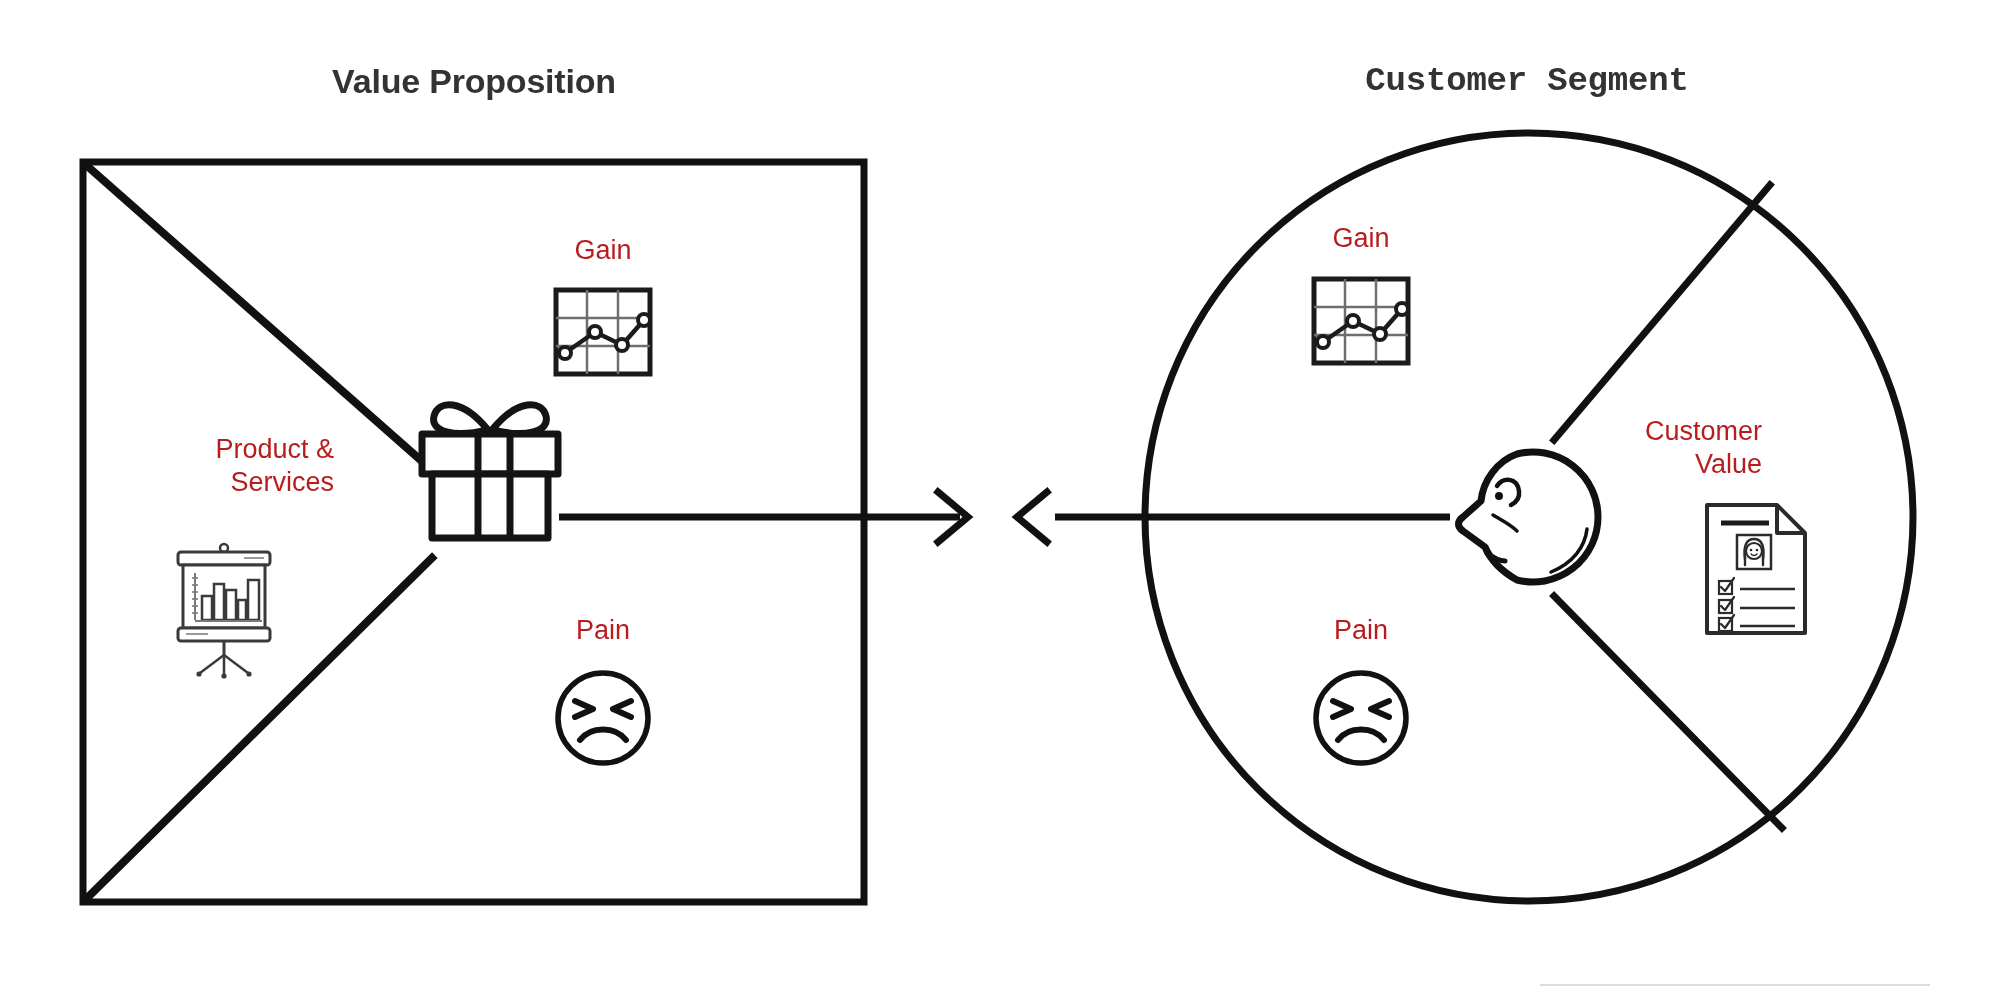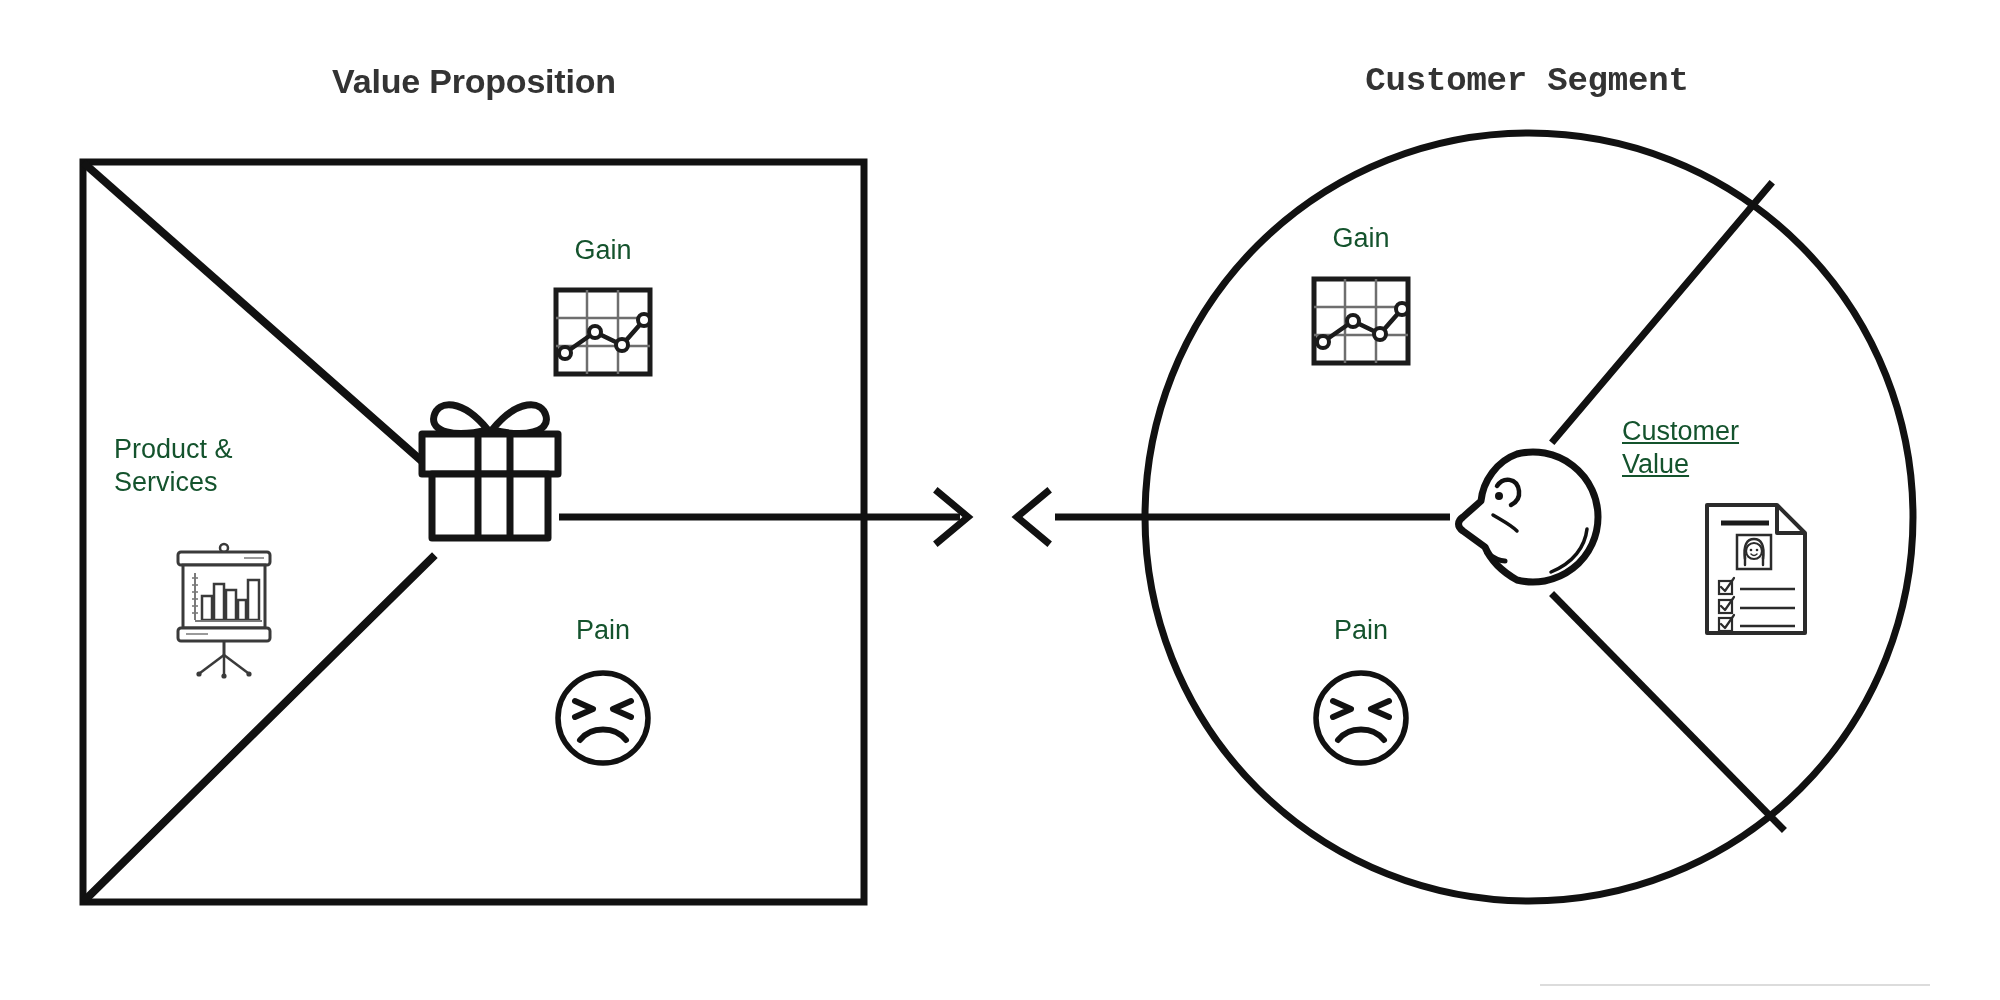--- a/index.html
+++ b/index.html
@@ -37,31 +37,31 @@
     white-space: nowrap;
     transform: translateX(-50%);
   }
   #title-value-proposition { left: 474px; top: 62px; }
   #title-customer-segment { left: 1527px; top: 62px; font-family: Liberation Mono, monospace; }
 
   .section-label {
     position: absolute;
     font-size: 27px;
     font-weight: normal;
-    color: #14532d;
-    text-align: left;
+    color: #b91c1c;
+    text-align: right;
     line-height: 1.22;
     transform: translateX(-50%);
   }
   #label-vp-gain { left: 603px; top: 234px; }
   #label-vp-pain { left: 603px; top: 614px; }
   #label-vp-products { left: 224px; top: 433px; width: 220px; }
   #label-cs-gain { left: 1361px; top: 222px; }
   #label-cs-pain { left: 1361px; top: 614px; }
-  #label-cs-jobs { left: 1742px; top: 415px; width: 240px; text-decoration: underline; }
+  #label-cs-jobs { left: 1642px; top: 415px; width: 240px; }
 </style>
 </head>
 <body>
 
 <div id="canvas-root">
 
   <div class="panel-title" id="title-value-proposition">Value Proposition</div>
 
   <div class="panel-title" id="title-customer-segment">Customer Segment</div>
 

